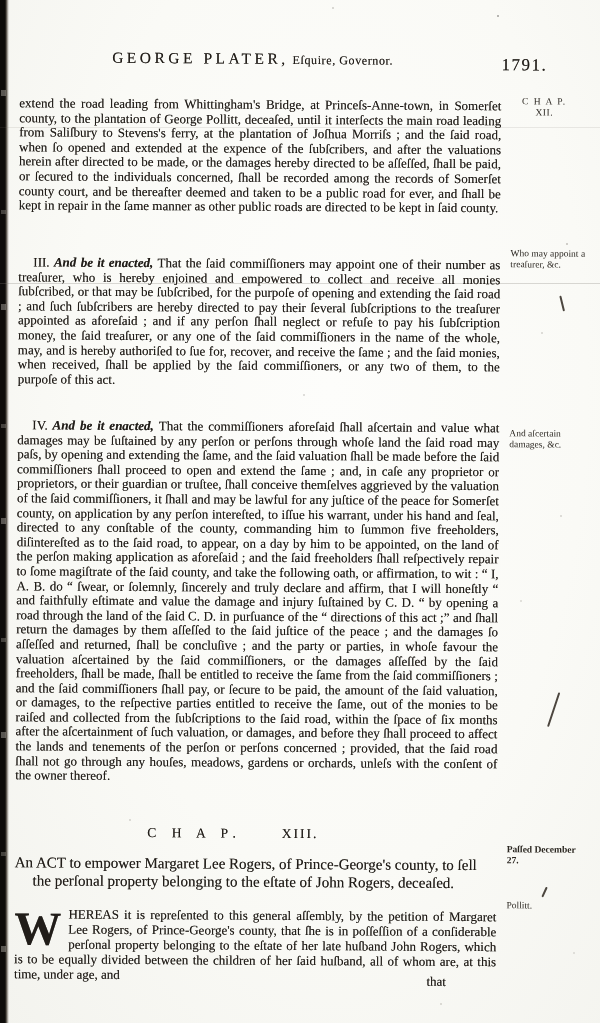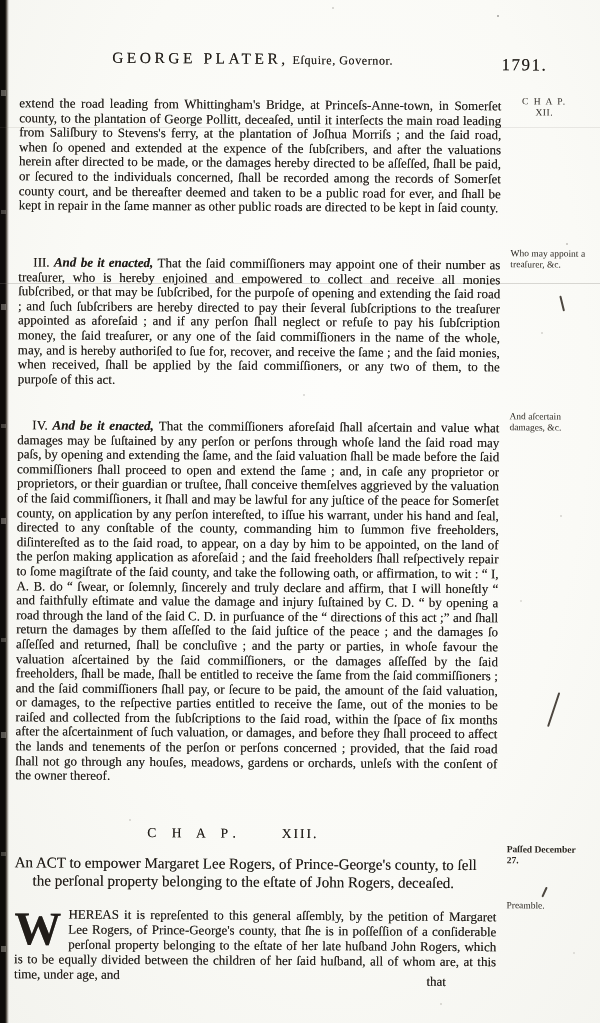--- a/index.html
+++ b/index.html
@@ -43,21 +43,21 @@
   .enacting { font-weight: bold; font-style: italic; }
 
   .note {
     position: absolute; left: 512px; width: 80px;
     font-size: 9.5px; line-height: 11px; text-align: left; color: #2a2620;
   }
   #note-chap12 { top: 95px; width: 66px; text-align: center; }
   #note-chap12 .l1 { letter-spacing: 1.5px; display: block; }
   #note-chap12 .l2 { display: block; letter-spacing: 0.5px; }
   #note-treasurer { top: 247px; }
-  #note-damages   { top: 410px; }
+  #note-damages   { top: 427px; }
   #note-passed    { top: 843px; font-weight: bold; }
   #note-preamble  { top: 899px; }
 
   .chap-heading { position: absolute; top: 826px; left: 18px; width: 440px; text-align: center; font-size: 13.5px; white-space: nowrap; }
   .chap-heading .chapword { letter-spacing: 6px; margin-right: 40px; }
   .chap-heading .chapnum  { letter-spacing: 2px; }
 
   .act-title {
     position: absolute; top: 841px; left: 20px; width: 474px;
     font-size: 15px; line-height: 17.6px; text-align: left;
@@ -116,21 +116,21 @@
     <div class="note" id="note-damages">And aſcertain damages, &amp;c.</div>
 
     <div class="chap-heading ink">
       <span class="chapword">C H A P.</span><span class="chapnum">XIII.</span>
     </div>
 
     <p class="act-title ink">An ACT to empower Margaret Lee Rogers, of Prince-George's county, to ſell the perſonal property belonging to the eſtate of John Rogers, deceaſed.</p>
     <div class="note" id="note-passed">Paſſed December 27.</div>
 
     <p class="preamble ink"><span class="dropcap">W</span><span>HEREAS it is repreſented to this general aſſembly, by the petition of Margaret Lee Rogers, of Prince-George's county, that ſhe is in poſſeſſion of a conſiderable perſonal property belonging to the eſtate of her late huſband John Rogers, which is to be equally divided between the children of her ſaid huſband, all of whom are, at this time, under age, and</span></p>
-    <div class="note" id="note-preamble">Preamble.</div>
+    <div class="note" id="note-preamble">Pollitt.</div>
 
     <div class="catchword ink">that</div>
 
     <div class="pen-mark" id="pen-mark-1"></div>
     <div class="pen-mark" id="pen-mark-2"></div>
     <div class="pen-mark" id="pen-mark-3"></div>
 
   </div>
 </div>
 

